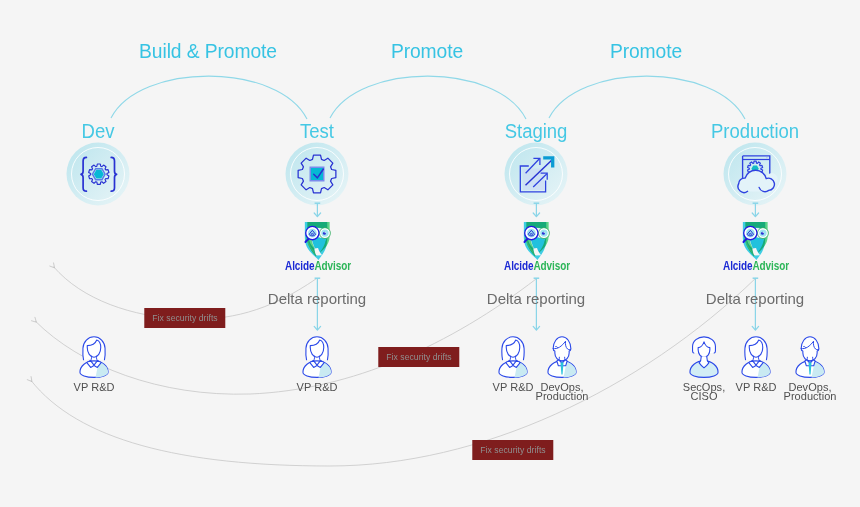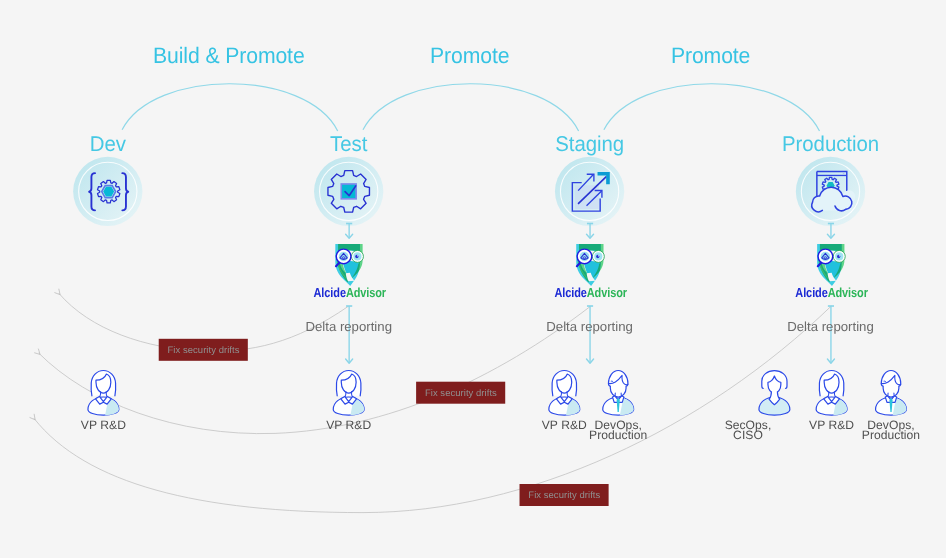--- a/index.html
+++ b/index.html
@@ -1,21 +1,21 @@
 <!DOCTYPE html>
 <html><head>
 <meta charset="utf-8">
 <style>
   html,body{margin:0;padding:0;}
   body{width:860px;height:507px;background:#f5f5f5;font-family:"Liberation Sans",sans-serif;overflow:hidden;}
   #stage{position:relative;width:860px;height:507px;}
   svg.layer{position:absolute;left:0;top:0;width:860px;height:507px;overflow:visible;}
   .stage-label{position:absolute;font-size:19.4px;letter-spacing:-0.05px;color:#45c8e4;white-space:nowrap;transform:translate(-50%,0) scaleX(0.955);transform-origin:50% 0;}
   .arc-label{position:absolute;font-size:20.3px;letter-spacing:-0.1px;color:#36c3e3;white-space:nowrap;transform:translate(-50%,0) scaleX(0.95);transform-origin:50% 0;}
-  .delta-label{position:absolute;font-size:12px;color:#6b6b6b;white-space:nowrap;transform:translateX(-50%);}
+  .delta-label{position:absolute;font-size:15px;color:#6b6b6b;white-space:nowrap;transform:translateX(-50%);}
   .fix-label{position:absolute;font-size:8.6px;letter-spacing:0.05px;color:#909090;white-space:nowrap;transform:translate(-50%,-50%);background:#7f1d1d;padding:5px 8px;}
   .role-label{position:absolute;font-size:11px;letter-spacing:0.04px;color:#4f4f4f;white-space:nowrap;transform:translateX(-50%);text-align:center;line-height:9.2px;}
   .brandtext{position:absolute;transform:translate(-50%,0) scaleX(0.83);transform-origin:50% 0;font-size:12px;font-weight:bold;white-space:nowrap;letter-spacing:-0.1px;}
   .brandtext .b1{color:#1b29d4;}
   .brandtext .b2{color:#2cb558;}
 </style>
 </head>
 <body>
 
 <div id="stage">
@@ -233,21 +233,21 @@
   <div class="brandtext" style="left:537px;top:259px;"><span class="b1">Alcide</span><span class="b2">Advisor</span></div>
   <div class="brandtext" style="left:756px;top:259px;"><span class="b1">Alcide</span><span class="b2">Advisor</span></div>
 
   <div class="role-label" style="left:94px;top:382.5px;">VP R&amp;D</div>
   <div class="role-label" style="left:317px;top:382.5px;">VP R&amp;D</div>
   <div class="role-label" style="left:513px;top:382.5px;">VP R&amp;D</div>
   <div class="role-label" style="left:562px;top:382.5px;">
       <div>DevOps,</div>
       <div>Production</div>
     </div>
-  <div class="role-label" style="left:680px;top:382.5px;">
+  <div class="role-label" style="left:704px;top:382.5px;">
       <div>SecOps,</div>
       <div>CISO</div>
     </div>
   <div class="role-label" style="left:756px;top:382.5px;">VP R&amp;D</div>
   <div class="role-label" style="left:810px;top:382.5px;">
       <div>DevOps,</div>
       <div>Production</div>
     </div>
 
 </div>

